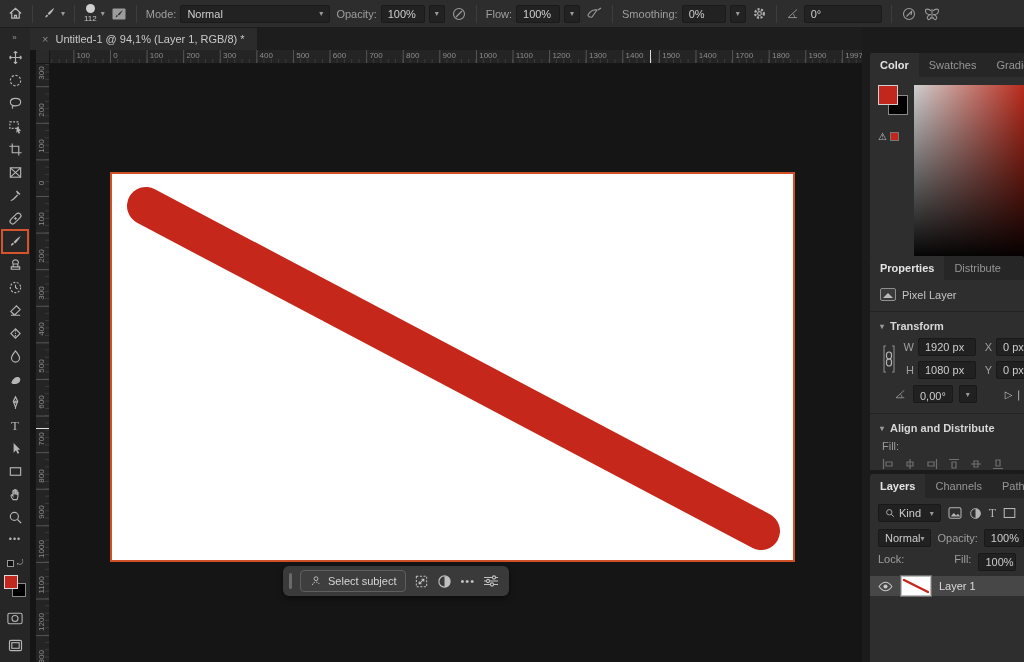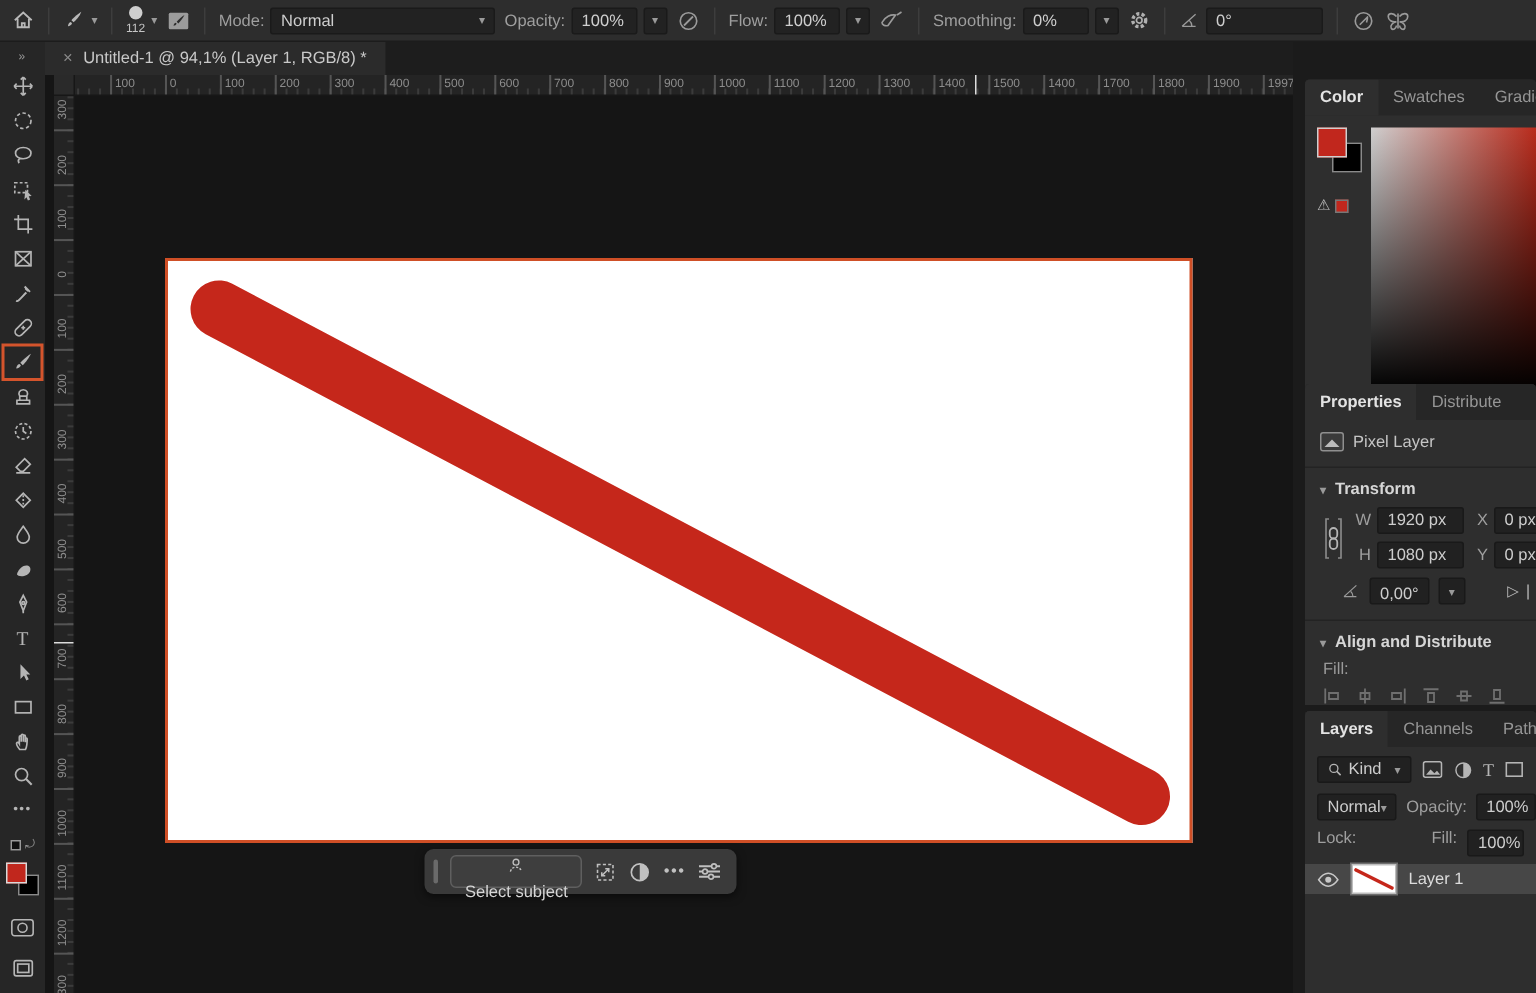--- a/index.html
+++ b/index.html
@@ -75,21 +75,21 @@
 
   #canvas { position:absolute; left:80px; top:122px; width:685px; height:390px;
     background:#ffffff; border:2px solid #cf4f26; }
 
   
   #task-bar { position:absolute; left:283px; top:566px; height:30px; background:#3a3a3a;
     border-radius:6px; display:flex; align-items:center; gap:8px; padding:0 10px 0 6px;
     box-shadow:0 2px 6px rgba(0,0,0,.5); z-index:40; font-size:11px; color:#d6d6d6;}
   #task-bar .handle { width:3px; height:16px; background:#6a6a6a; border-radius:2px; }
   .tb-btn { display:flex; align-items:center; gap:6px; border:1px solid #5f5f5f; border-radius:4px;
-    height:22px; padding:0 9px; background:#3e3e3e; white-space:nowrap;flex-direction:column;}
+    height:22px; padding:0 9px; background:#3e3e3e; white-space:nowrap;}
   .tb-icon { color:#c0c0c0; }
   .tb-dots { color:#c0c0c0; font-size:11px; letter-spacing:1px; }
 
   
   #dock { position:absolute; left:862px; top:36px; width:162px; height:626px; background:#1b1b1b; }
   .panel { position:absolute; left:8px; width:154px; background:#2e2e2e; border-radius:3px 3px 0 0; overflow:hidden;}
   .ptabs { display:flex; background:#262626; height:24px; font-size:11px; }
   .ptab { padding:0 10px; display:flex; align-items:center; color:#969696; white-space:nowrap;}
   .ptab.active { background:#2e2e2e; color:#e3e3e3; font-weight:bold; }
   .pfield { background:#212121; border:1px solid #191919; border-radius:2px; height:18px;

